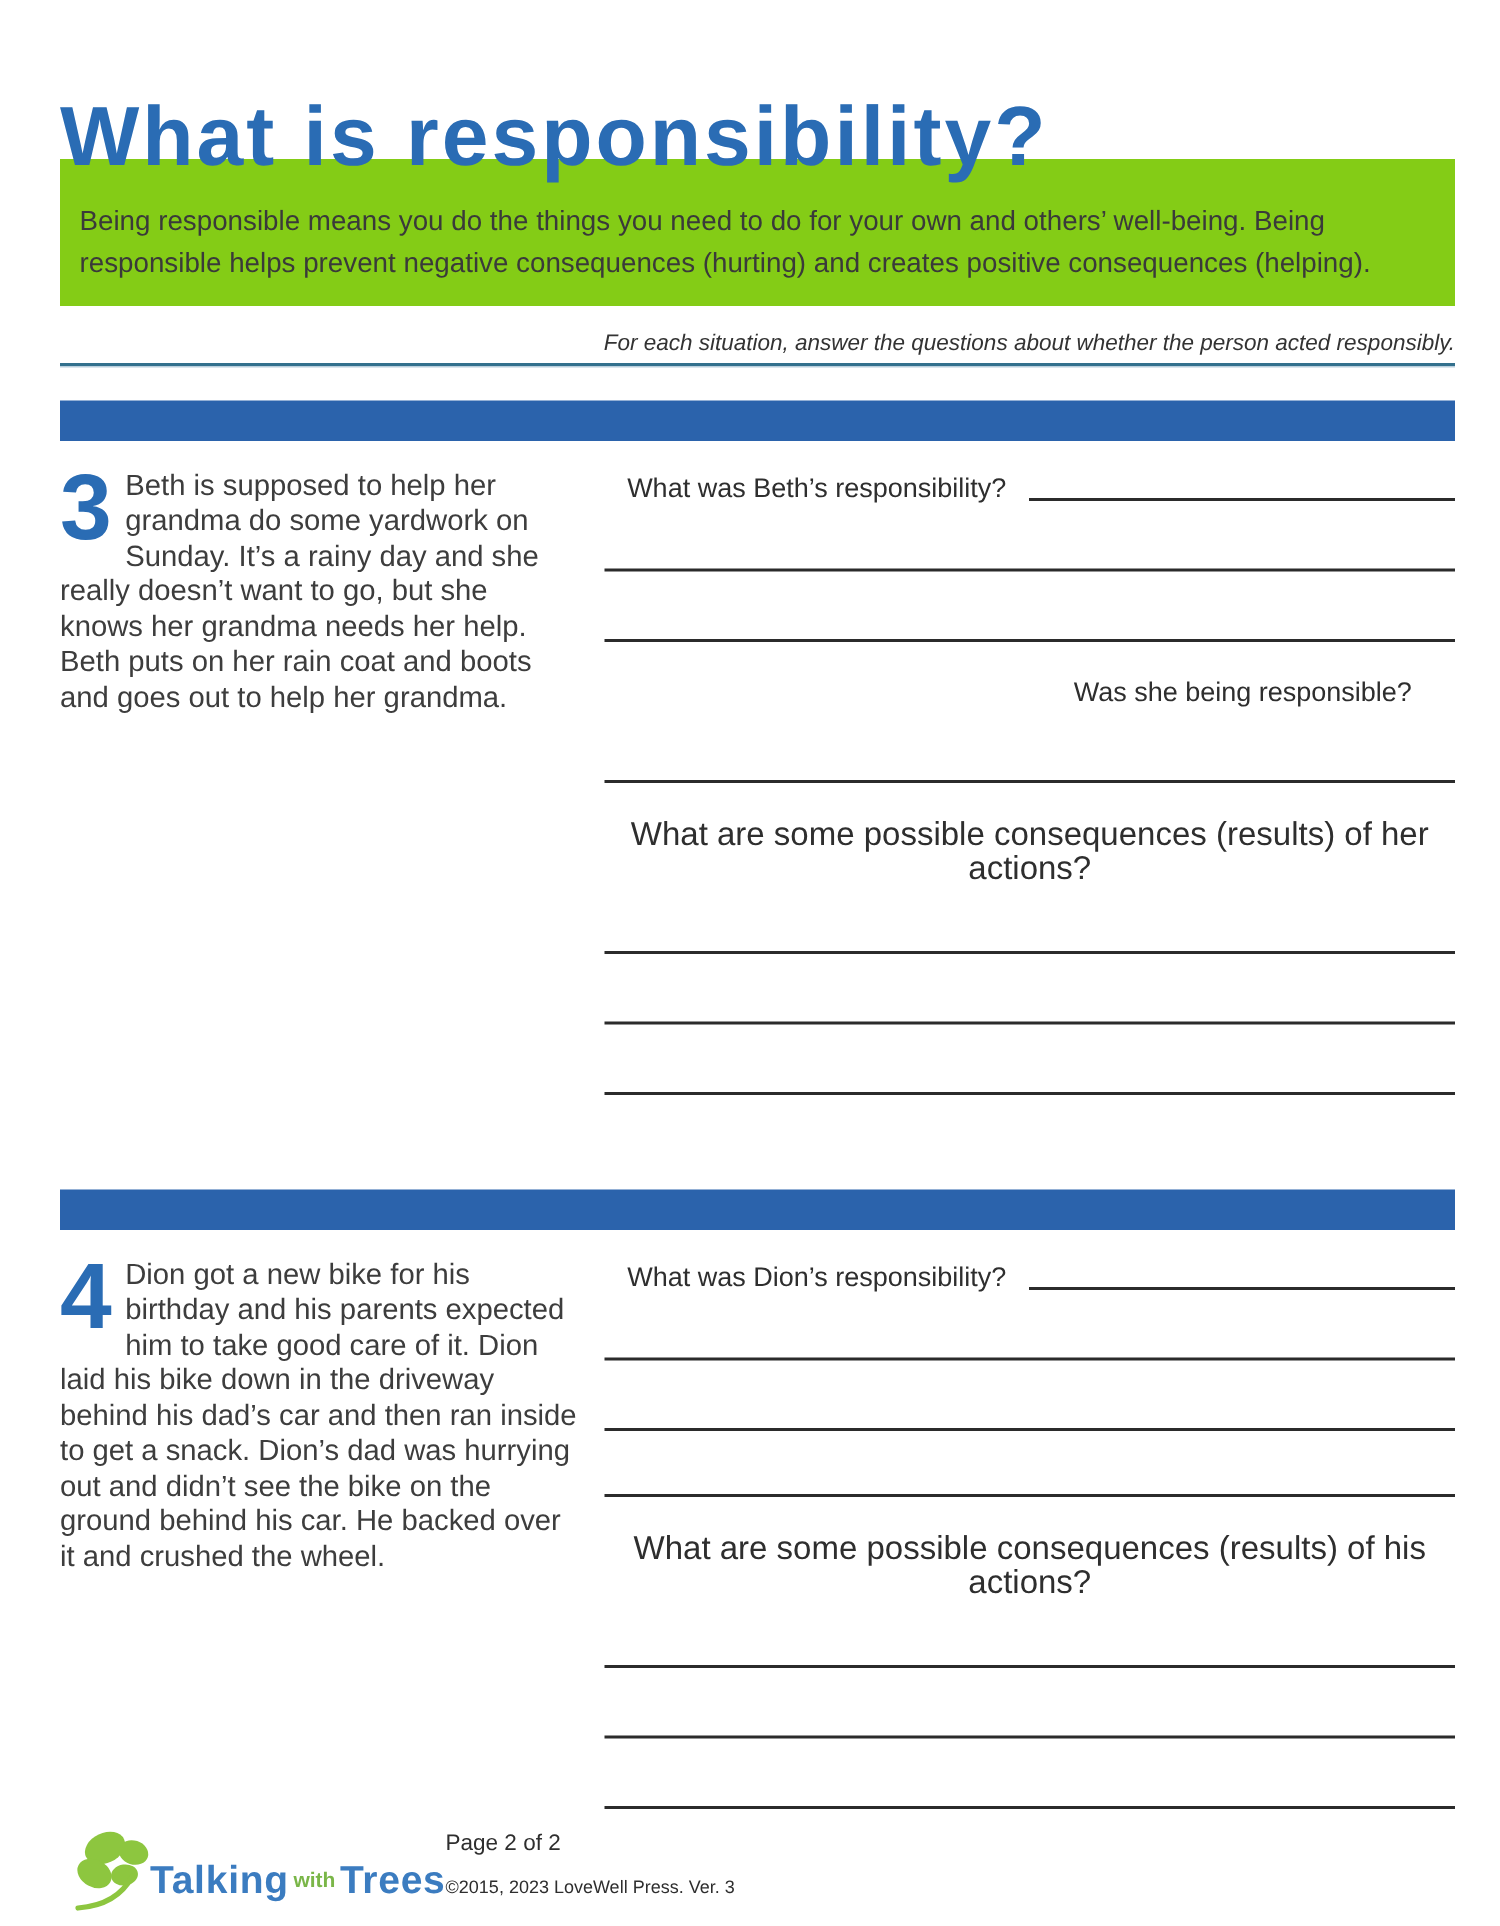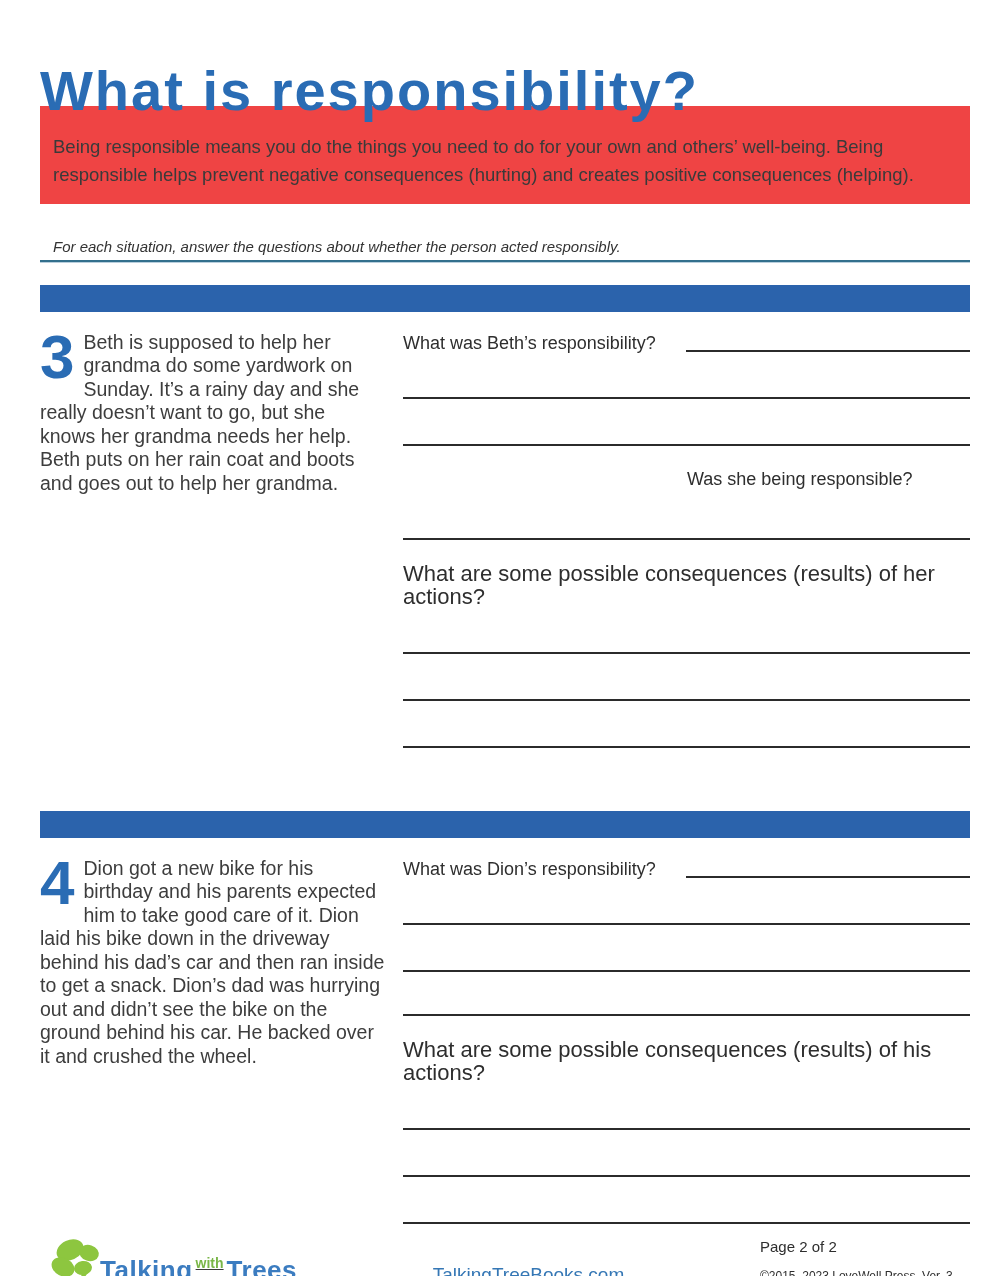--- a/index.html
+++ b/index.html
@@ -10,57 +10,57 @@
     padding:0 30px 0 40px; position:relative;
   }
   
   .page-title {
     margin-top:64px; position:relative; z-index:2;
     font-size:56px; line-height:0.96; font-weight:bold; letter-spacing:2px;
     color:#2a6cb4;
   }
   .intro-box {
     margin-top:-12px; position:relative; z-index:1;
-    background:#ef4444; padding:27px 20px 15px 13px; width:930px;
+    background:#84cc16; padding:27px 20px 15px 13px; width:930px;
   }
   .intro-text { font-size:18.5px; line-height:28px; color:#3a3a3a; }
   .instruction {
-    margin-top:34px; padding-left:13px;
-    font-style:italic; font-size:15px; color:#333333;
+    margin-top:16px; padding-left:13px;
+    font-style:italic; font-size:15px; color:#333333;text-align:right;
   }
   .divider-rule {
     margin-top:5px; width:930px;
     border-top:2px solid #33708d; border-bottom:1px solid #b9cfdd;
   }
   
   .section-bar { width:930px; height:27px; background:#2b63ac; }
   .bar-1 { margin-top:22px; }
   .bar-2 { margin-top:63px; }
   .section-body { display:flex; gap:18px; padding-top:19px; width:930px; }
   .story-col { width:345px; flex:none; }
   .drop-cap {
     float:left; font-size:62px; line-height:47px; height:47px;
     font-weight:bold; color:#2a6cb4; margin-right:9px; margin-top:2px;
   }
   .story { font-size:19.5px; line-height:23.5px; color:#3d3d3d; }
-  .answer-col { flex:1; padding-top:1px; }
+  .answer-col { flex:1; padding-top:1px;text-align:center; }
   .q-row { display:flex; align-items:flex-end; }
   .q-label { width:283px; flex:none; font-size:18px; color:#2e2e2e; line-height:23px; }
   .q-label-full { font-size:22px; color:#2e2e2e; line-height:23px; }
   .fill-line { border-bottom:2px solid #2b2b2b; }
   .fill-line.inline { flex:1; margin-bottom:3px; }
   .fill-line.block { width:100%; height:2px; }
   .sp-a { margin-top:42px; }  
   .sp-b { margin-top:45px; }  
   .sp-c { margin-top:22px;flex-direction:column; }  
   .sp-d { margin-top:44px; }  
   
   .footer { margin-top:12px; width:930px; display:flex; align-items:flex-start; }
   .logo { flex:none; display:flex; align-items:center; margin-left:6px; }
-  .logo-words { display:flex; align-items:flex-start; margin-left:-14px; margin-top:6px;text-decoration:underline; }
+  .logo-words { display:flex; align-items:center; margin-left:-14px; margin-top:6px; }
   .logo-talking, .logo-trees {
     font-size:26px; font-weight:bold; color:#3b7cc0; letter-spacing:0.5px;
   }
   .logo-with { font-size:14px; font-weight:bold; color:#7ab648; margin:0 3px; }
   .site-url { flex:1; text-align:center; margin-top:28px; font-size:19px; color:#3577b5; }
   .footer-right { flex:none; width:210px; }
   .page-num { font-size:15px; color:#2e2e2e; margin-top:2px; }
   .copyright { font-size:12px; color:#2e2e2e; margin-top:14px; }
 </style>
 </head>
@@ -139,20 +139,19 @@
           </g>
           <path d="M42 33 Q 32 52 6 54" stroke="#8dc63f" stroke-width="3.5" fill="none" stroke-linecap="round"></path>
         </svg>
       </span>
       <span class="logo-words">
         <span class="logo-talking">Talking</span>
         <span class="logo-with">with</span>
         <span class="logo-trees">Trees</span>
       </span>
     </div>
-    <div class="site-url">TalkingTreeBooks.com</div>
     <div class="footer-right">
       <div class="page-num">Page 2 of 2</div>
       <div class="copyright">©2015, 2023 LoveWell Press.  Ver. 3</div>
     </div>
   </div>
 
 </div>
 
 </body></html>

